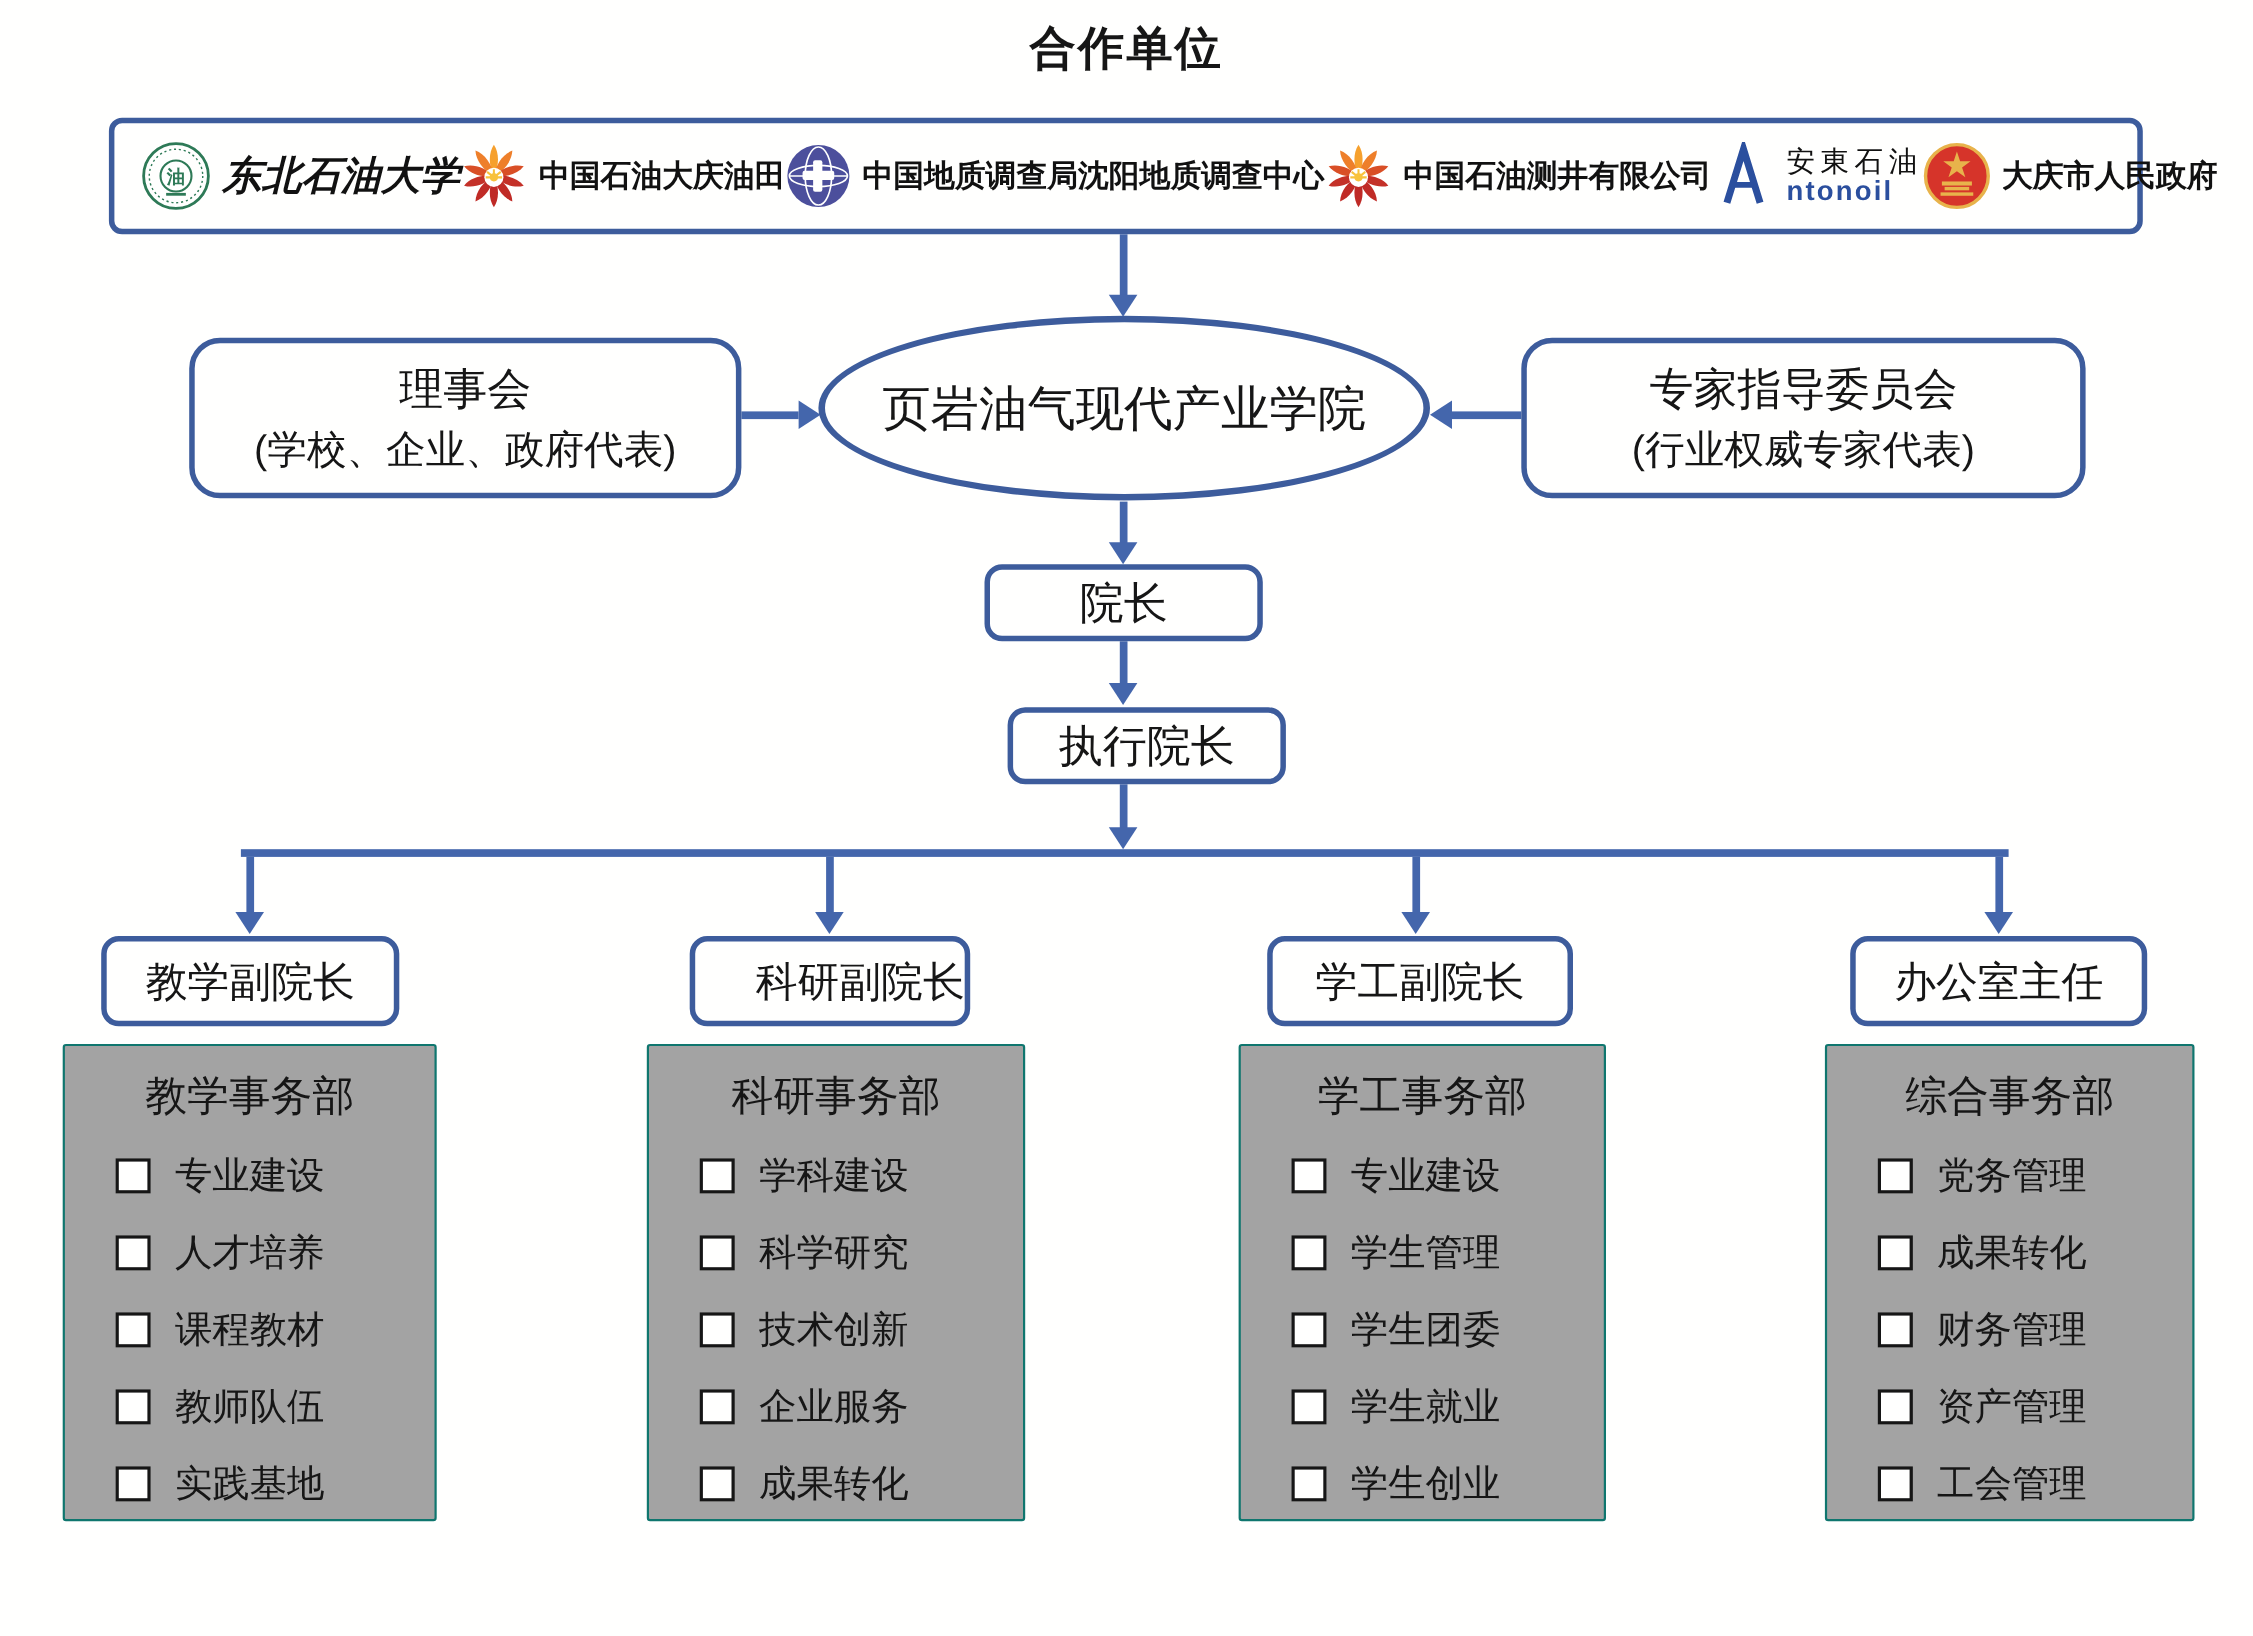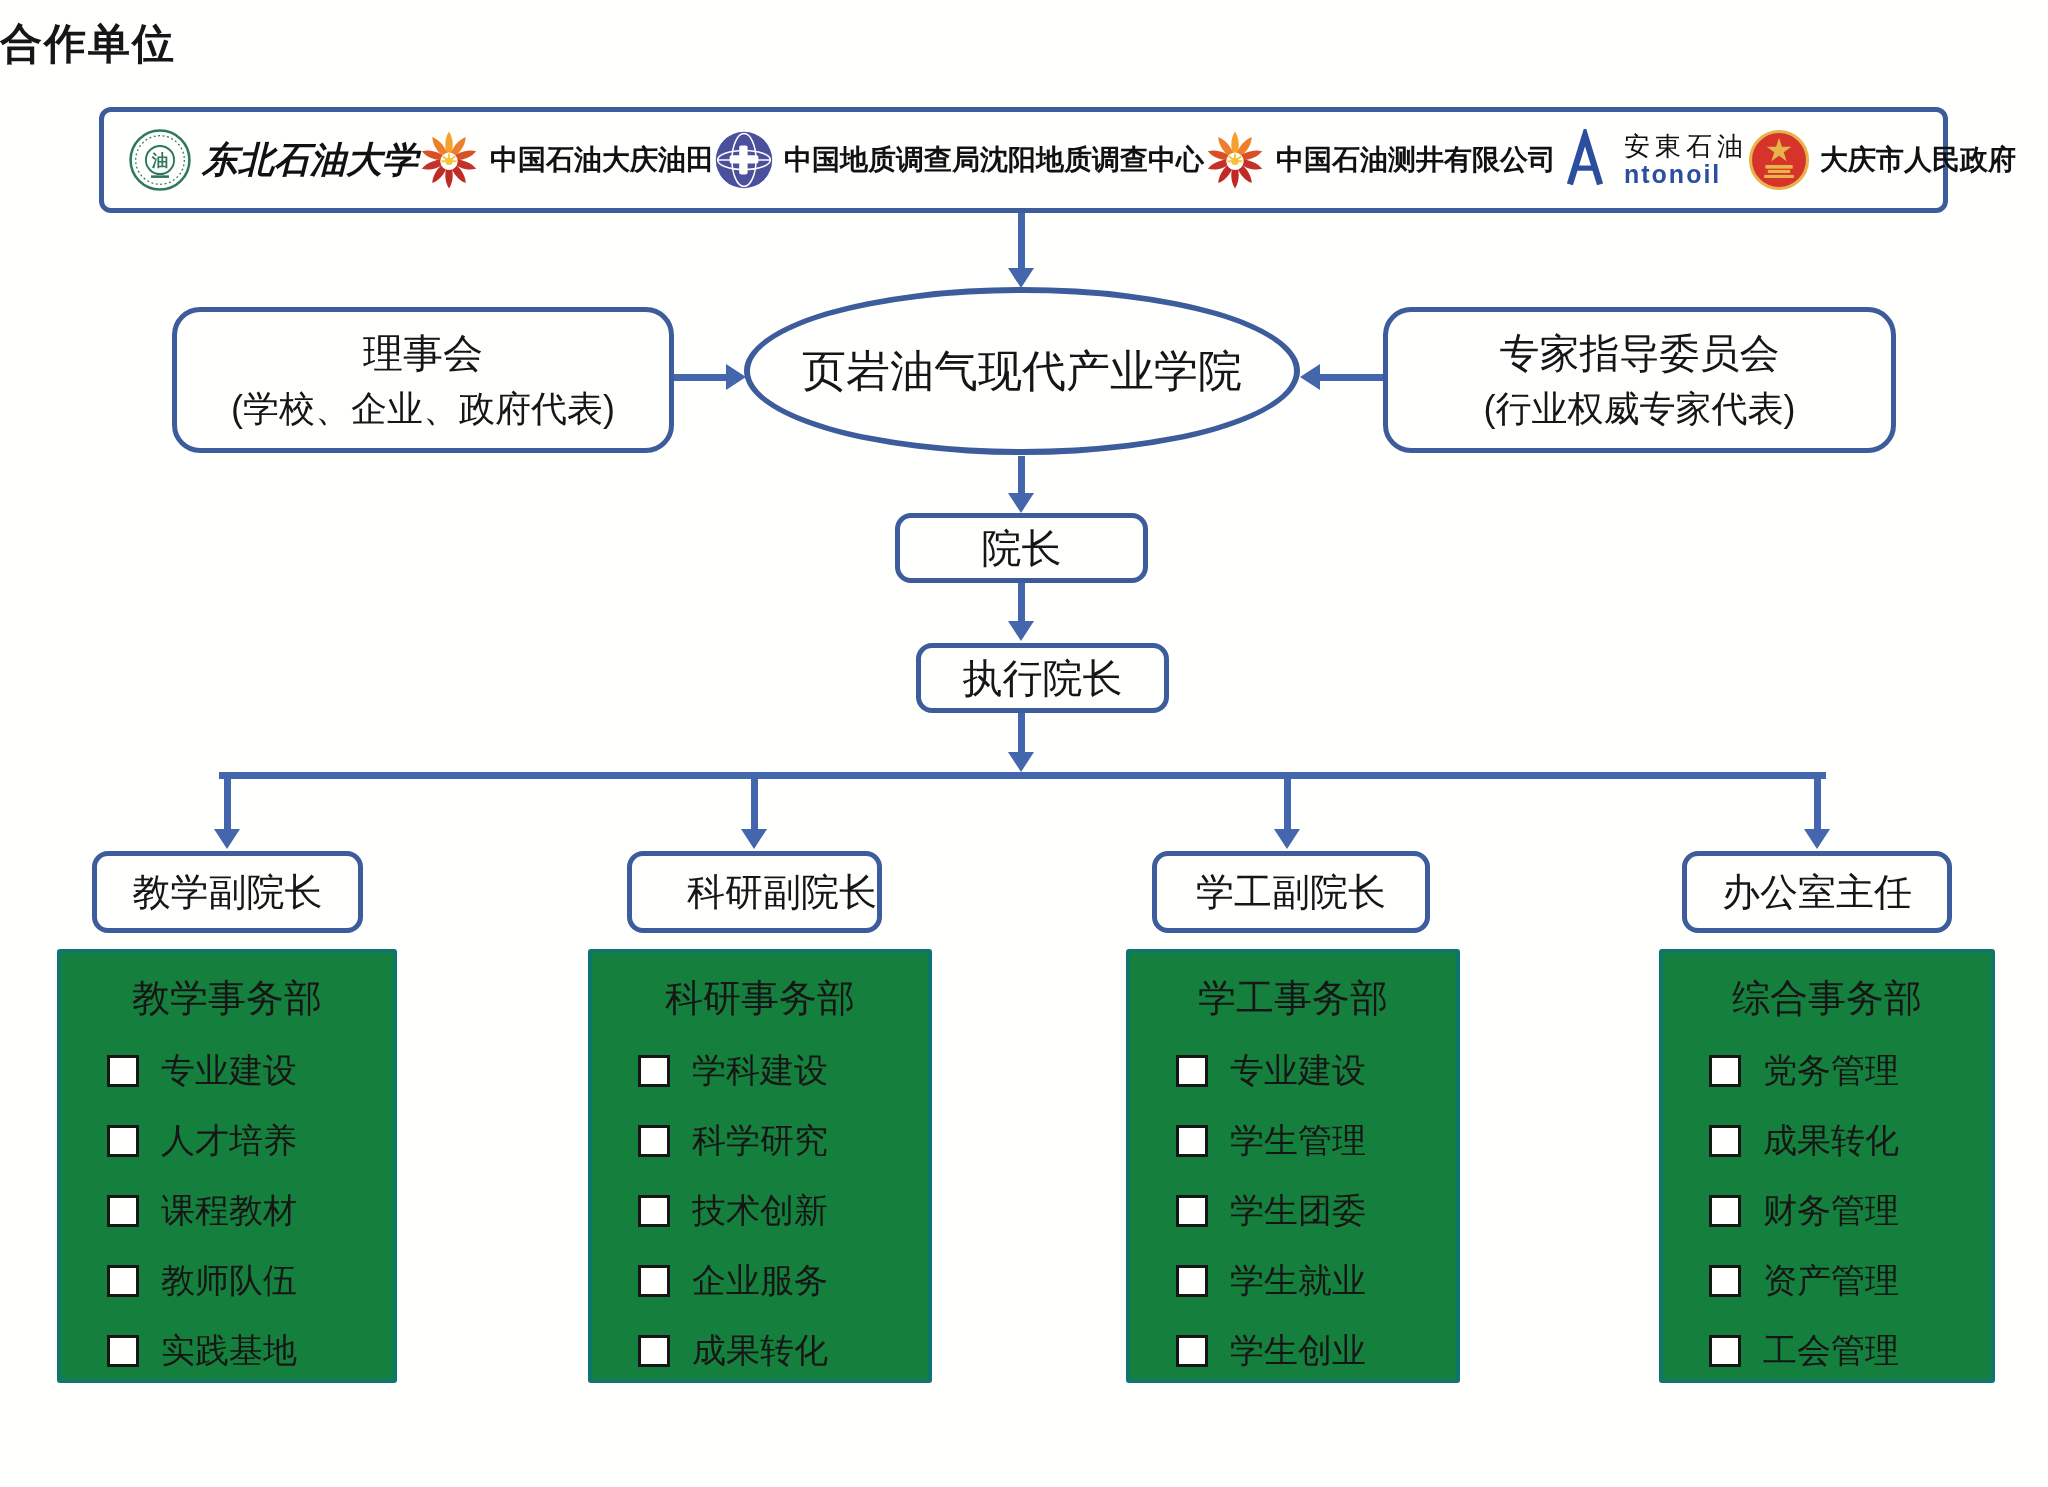--- a/index.html
+++ b/index.html
@@ -1,21 +1,21 @@
 <!DOCTYPE html>
 <html><head>
 <meta charset="utf-8">
 <style>
   html,body { margin:0; padding:0; background:#fffffe; }
   .canvas {
     position:relative; width:2048px; height:1487px; background:#fffffe;
     font-family:"Liberation Sans", sans-serif; color:#161616; overflow:hidden;
   }
   .page-title {
-    position:absolute; left:0; top:16px; width:100%; 
+    position:absolute; left:0; top:16px; width:100%; text-align:center;
     font-size:42px; font-weight:700; letter-spacing:2px;
   }
   
   .banner {
     position:absolute; left:99px; top:107px; width:1849px; height:106px;
     border:5px solid #3d5c9c; border-radius:12px; background:#fffffe;
     display:flex; align-items:center; justify-content:space-between;
     padding:0 24px; box-sizing:border-box;
   }
   .partner { display:flex; align-items:center; gap:10px; white-space:nowrap; }
@@ -51,22 +51,22 @@
     border-top:13px solid transparent; border-bottom:13px solid transparent;
     border-left:20px solid #4466ac;
   }
   .arr-left {
     position:absolute; width:0; height:0;
     border-top:13px solid transparent; border-bottom:13px solid transparent;
     border-right:20px solid #4466ac;
   }
   
   .dept {
-    position:absolute; top:949px; height:434px; border:4px solid #0f766e;
-    background:#15803d; box-sizing:border-box; border-radius:3px;
+    position:absolute; top:949px; height:434px; border:2px solid #0f766e;
+    background:#a3a3a3; box-sizing:border-box; border-radius:3px;
   }
   .dept-title { text-align:center; font-size:38px; margin-top:20px; font-weight:500; }
   .dept-items { margin-top:12px; }
   .dept-item { display:flex; align-items:center; height:70px; padding-left:46px; }
   .cbx {
     width:26px; height:26px; border:3px solid #161616; background:#fffffe;
     margin-right:22px; flex:0 0 auto;
   }
   .dept-item .ilabel { font-size:34px; }
   .head-box {

